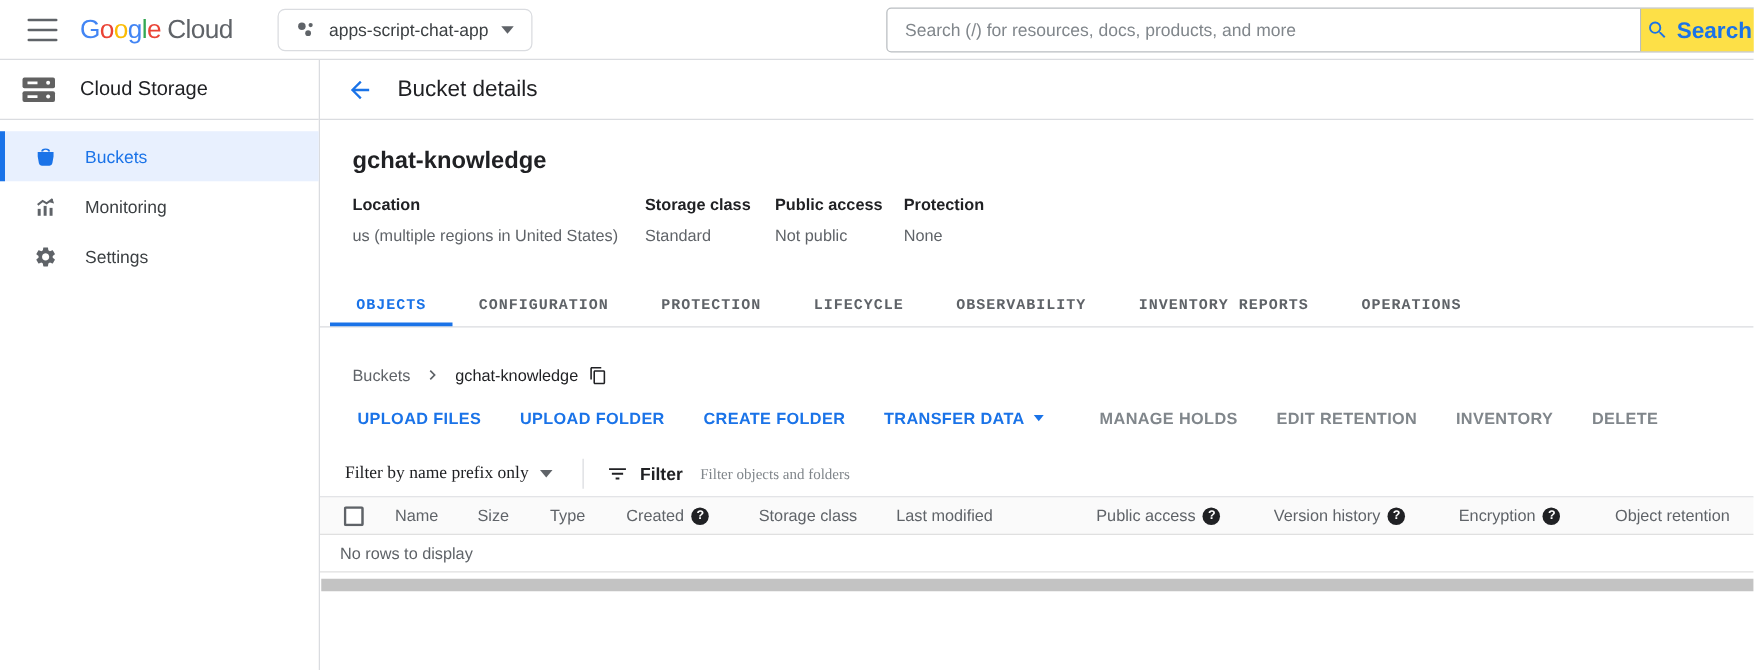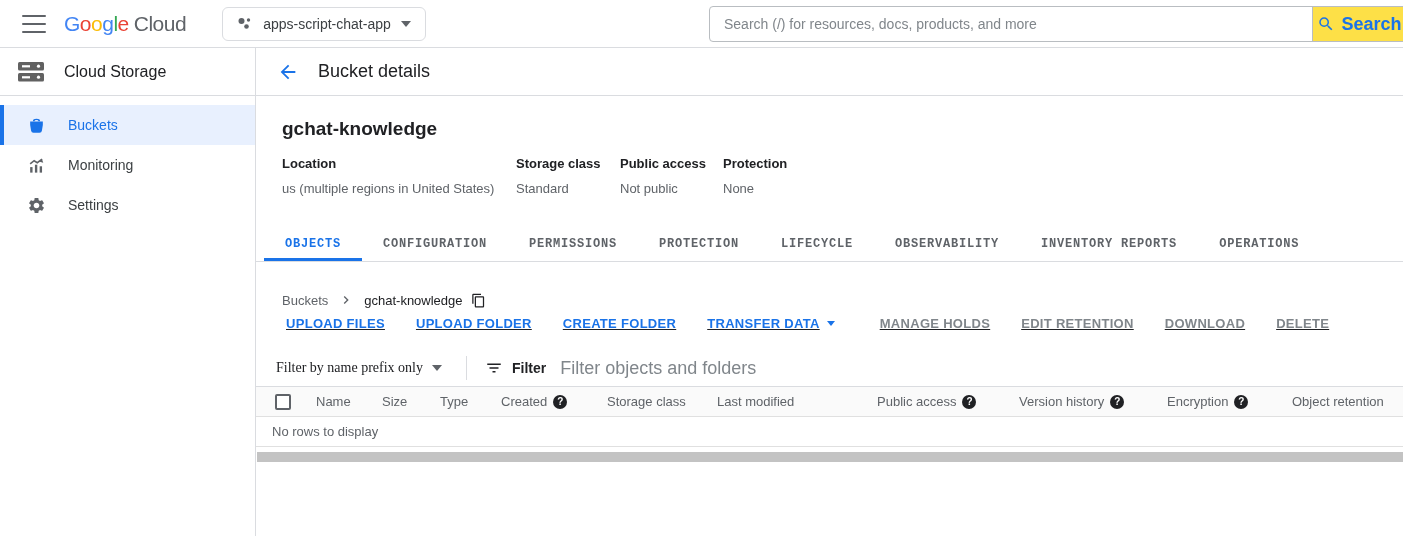--- a/index.html
+++ b/index.html
@@ -52,33 +52,33 @@
   .tab { height:31px; padding:0 21px; display:flex; align-items:center; font-size:12px; font-weight:bold;
     letter-spacing:0.8px; color:#5f6368; cursor:pointer; border-bottom:3px solid transparent; }
   .tab.selected { color:#1a73e8; border-bottom-color:#1a73e8; }
 
   .breadcrumb { margin-top:30px; padding-left:26px; display:flex; align-items:center; font-size:13px; }
   .crumb-root { color:#5f6368; cursor:pointer; }
   .crumb-sep { margin:0 10px; display:flex; align-items:center; }
   .crumb-current { color:#202124; }
   .copy-btn { margin-left:8px; cursor:pointer; display:flex; align-items:center; }
 
-  .actions { margin-top:8px; padding-left:30px; display:flex; align-items:flex-start;text-decoration:underline; }
+  .actions { margin-top:19px; padding-left:30px; display:flex; align-items:flex-start; }
   .action { font-size:13px; font-weight:bold; letter-spacing:0.3px; margin-right:31px; cursor:pointer; display:flex; align-items:center; gap:7px; }
   .action.primary { color:#1a73e8; }
   .action.disabled { color:#80868b; cursor:default; }
   .action .caret-sm { width:0;height:0;border-left:4px solid transparent;border-right:4px solid transparent;border-top:5px solid #1a73e8; }
   .gap-group { margin-left:14px; display:flex; }
 
   .filter-bar { margin-top:19px; height:37px; display:flex; align-items:center; padding-left:20px; border-bottom:1px solid #dadce0; }
   .filter-scope { display:flex; align-items:center; font-size:14px; color:#202124; cursor:pointer; gap:9px;font-family:Liberation Serif, serif; }
   .vdiv { width:1px; height:24px; background:#dadce0; margin:0 18px 0 24px; }
   .filter-label { font-size:14px; font-weight:bold; color:#202124; margin-left:9px; }
-  .filter-input { border:none; outline:none; font-size:18px; margin-left:14px; width:300px;
-    font-family:Liberation Sans, sans-serif; color:#202124; background:transparent; }
+  .filter-input { border:none; outline:none; font-size:12px; margin-left:14px; width:300px;
+    font-family:Liberation Serif, serif; color:#202124; background:transparent; }
   .filter-input::placeholder { color:#80868b; }
 
   .table-header { height:30px; background:#fafafa; border-bottom:1px solid #e0e0e0; display:flex; align-items:center; padding-left:19px; }
   .th { font-size:13px; color:#5f6368; display:flex; align-items:center; gap:6px; overflow:hidden; white-space:nowrap; }
   .th:nth-child(1){width:41px}.th:nth-child(2){width:66px}.th:nth-child(3){width:58px}.th:nth-child(4){width:61px}
   .th:nth-child(5){width:106px}.th:nth-child(6){width:110px}.th:nth-child(7){width:160px}.th:nth-child(8){width:142px}
   .th:nth-child(9){width:148px}.th:nth-child(10){width:125px}.th:nth-child(11){flex:1}
   .checkbox { width:16px; height:16px; border:2px solid #5f6368; border-radius:2px; cursor:pointer; background:#fff; }
   .help-icon { width:14px; height:14px; border-radius:50%; background:#202124; color:#fff; font-size:10px; font-weight:bold;
     display:inline-flex; align-items:center; justify-content:center; flex-shrink:0; cursor:pointer; }
@@ -196,21 +196,20 @@
         <div class="meta-item">
           <div class="meta-label">Protection</div>
           <div class="meta-value">None</div>
         </div>
       </div>
     </div>
 
     <div class="tabs-bar">
       <div class="tab selected">OBJECTS</div>
       <div class="tab">CONFIGURATION</div>
-      <div class="tab">PERMISSIONS</div>
       <div class="tab">PROTECTION</div>
       <div class="tab">LIFECYCLE</div>
       <div class="tab">OBSERVABILITY</div>
       <div class="tab">INVENTORY REPORTS</div>
       <div class="tab">OPERATIONS</div>
     </div>
 
     <div class="breadcrumb">
       <span class="crumb-root">Buckets</span>
       <span class="crumb-sep">
@@ -230,21 +229,21 @@
       <span class="action primary">UPLOAD FILES</span>
       <span class="action primary">UPLOAD FOLDER</span>
       <span class="action primary">CREATE FOLDER</span>
       <span class="action primary">
         <span>TRANSFER DATA</span>
         <span class="caret-sm"></span>
       </span>
       <span class="gap-group">
         <span class="action disabled">MANAGE HOLDS</span>
         <span class="action disabled">EDIT RETENTION</span>
-        <span class="action disabled">DOWNLOAD</span>
+        <span class="action disabled">INVENTORY</span>
         <span class="action disabled">DELETE</span>
       </span>
     </div>
 
     <div class="filter-bar">
       <span class="filter-scope">
         <span>Filter by name prefix only</span>
         <span class="caret"></span>
       </span>
       <span class="vdiv"></span>

